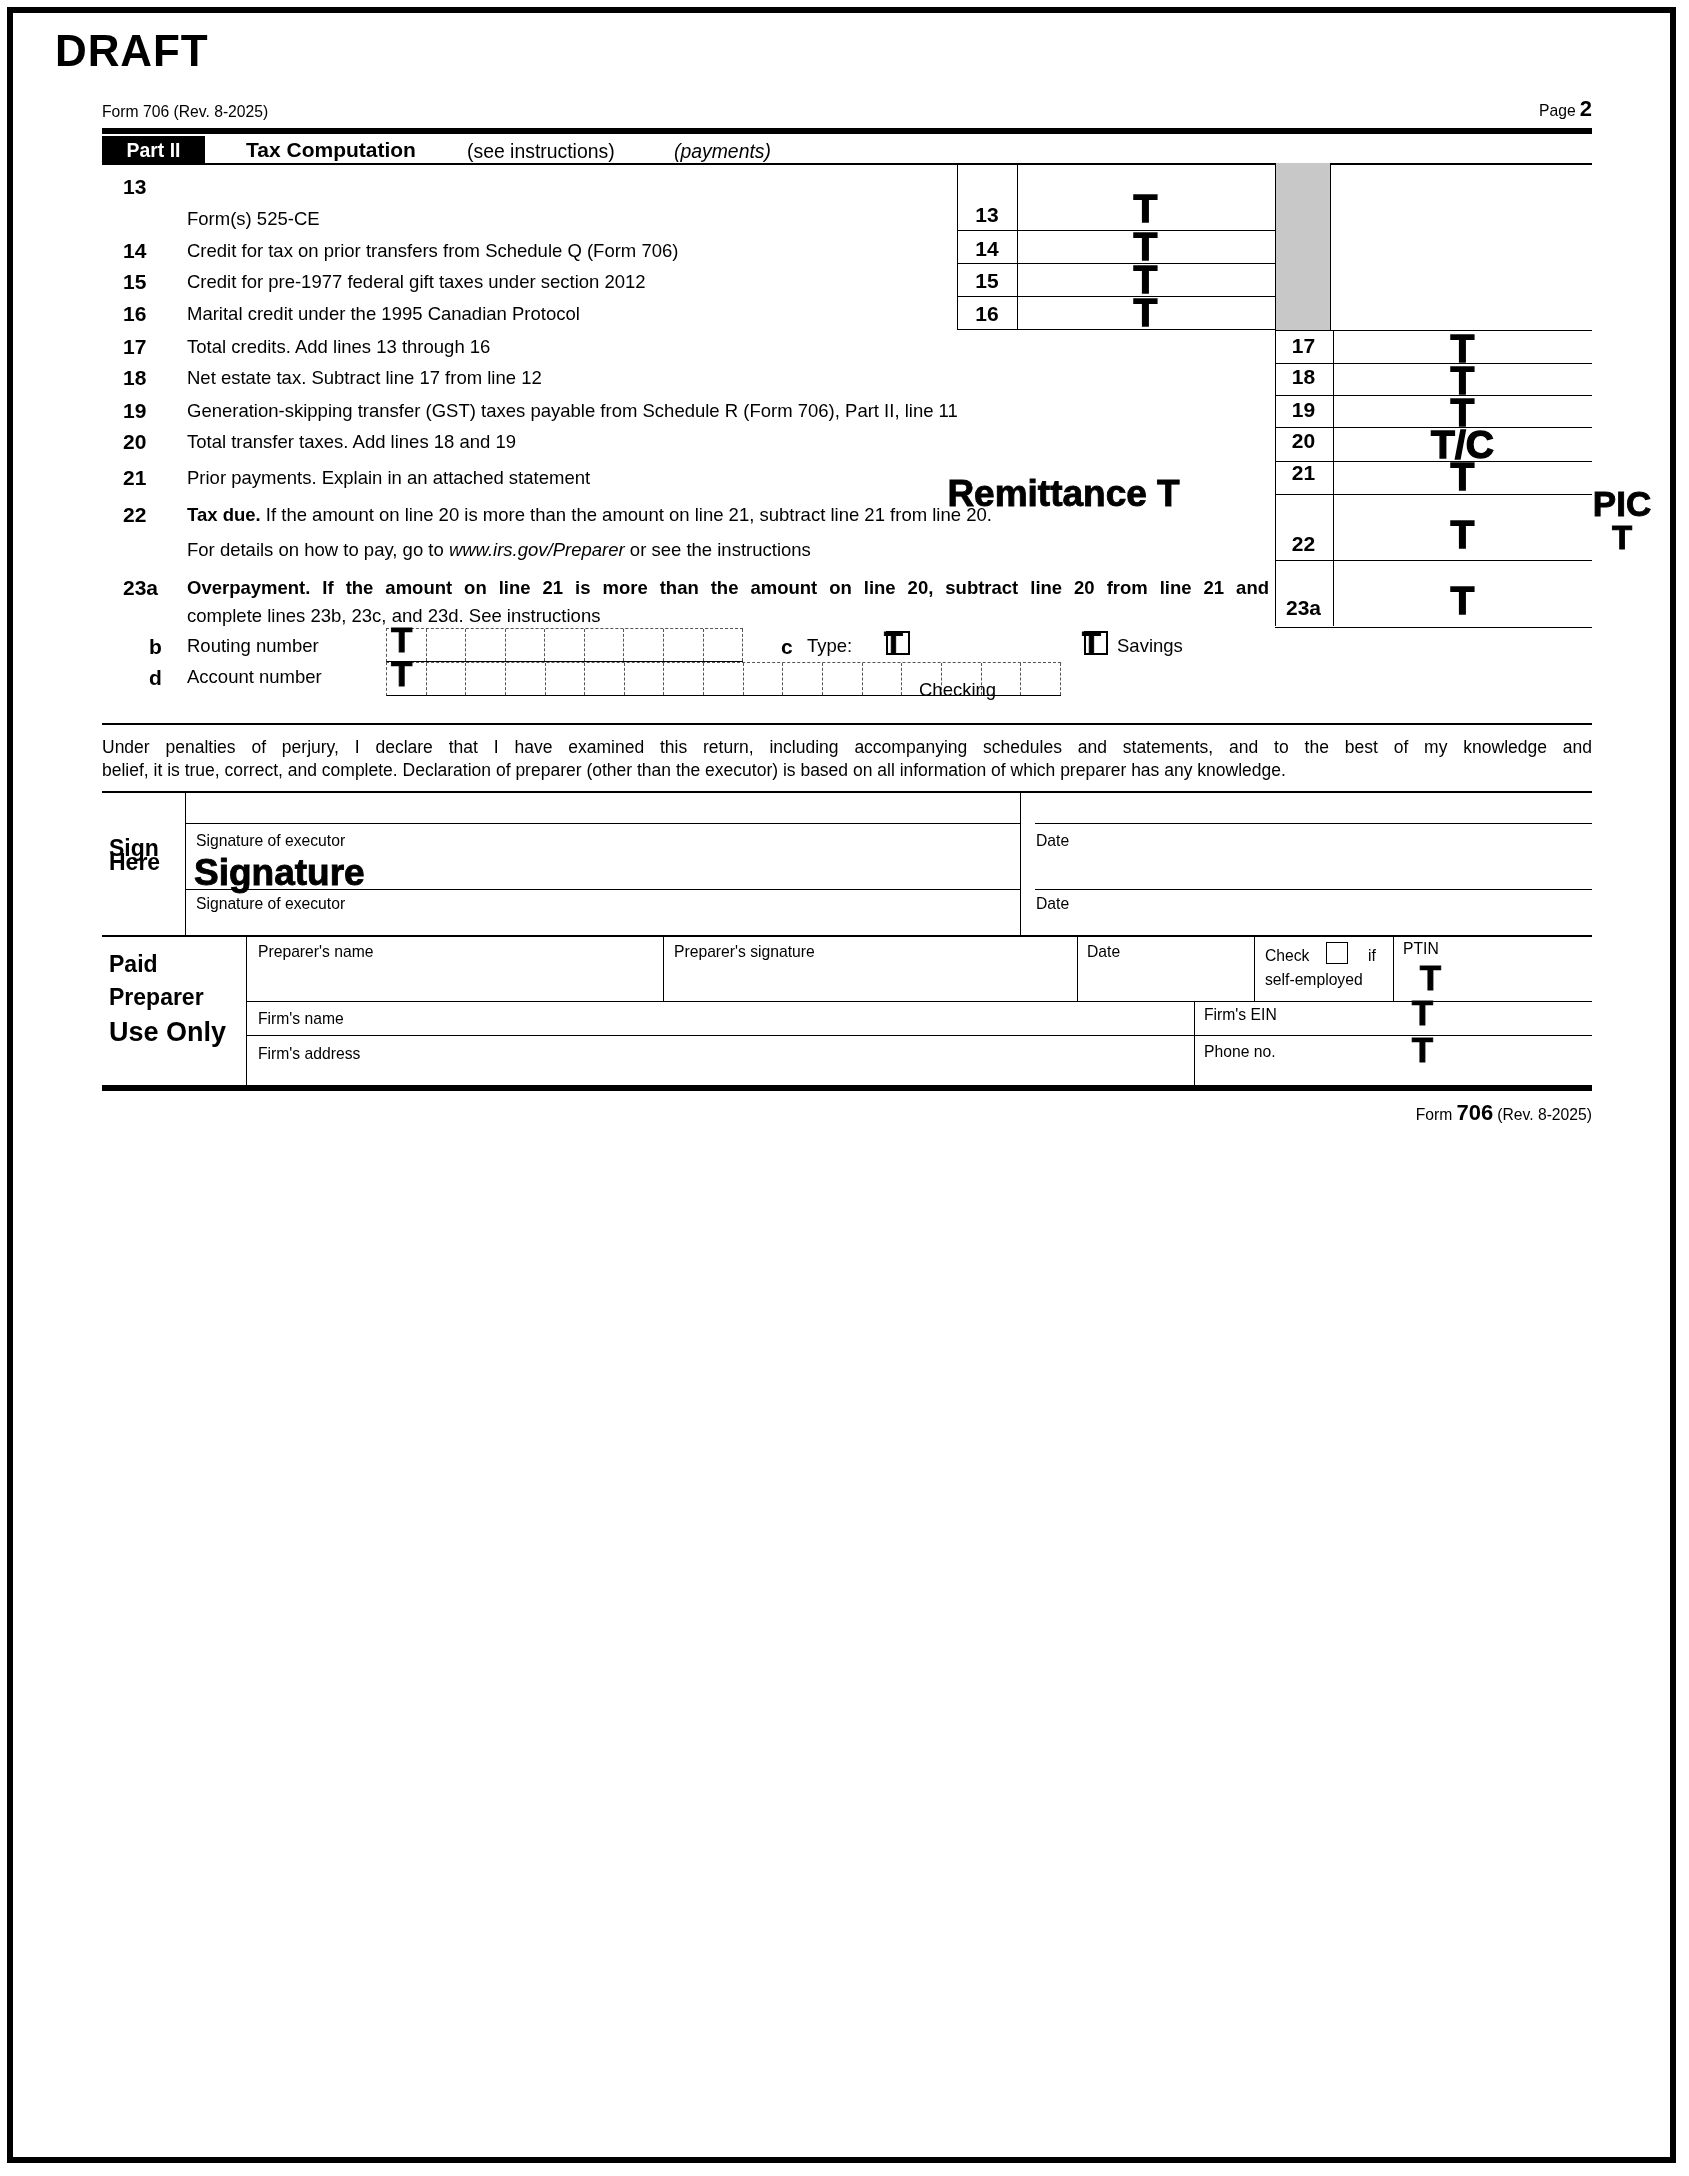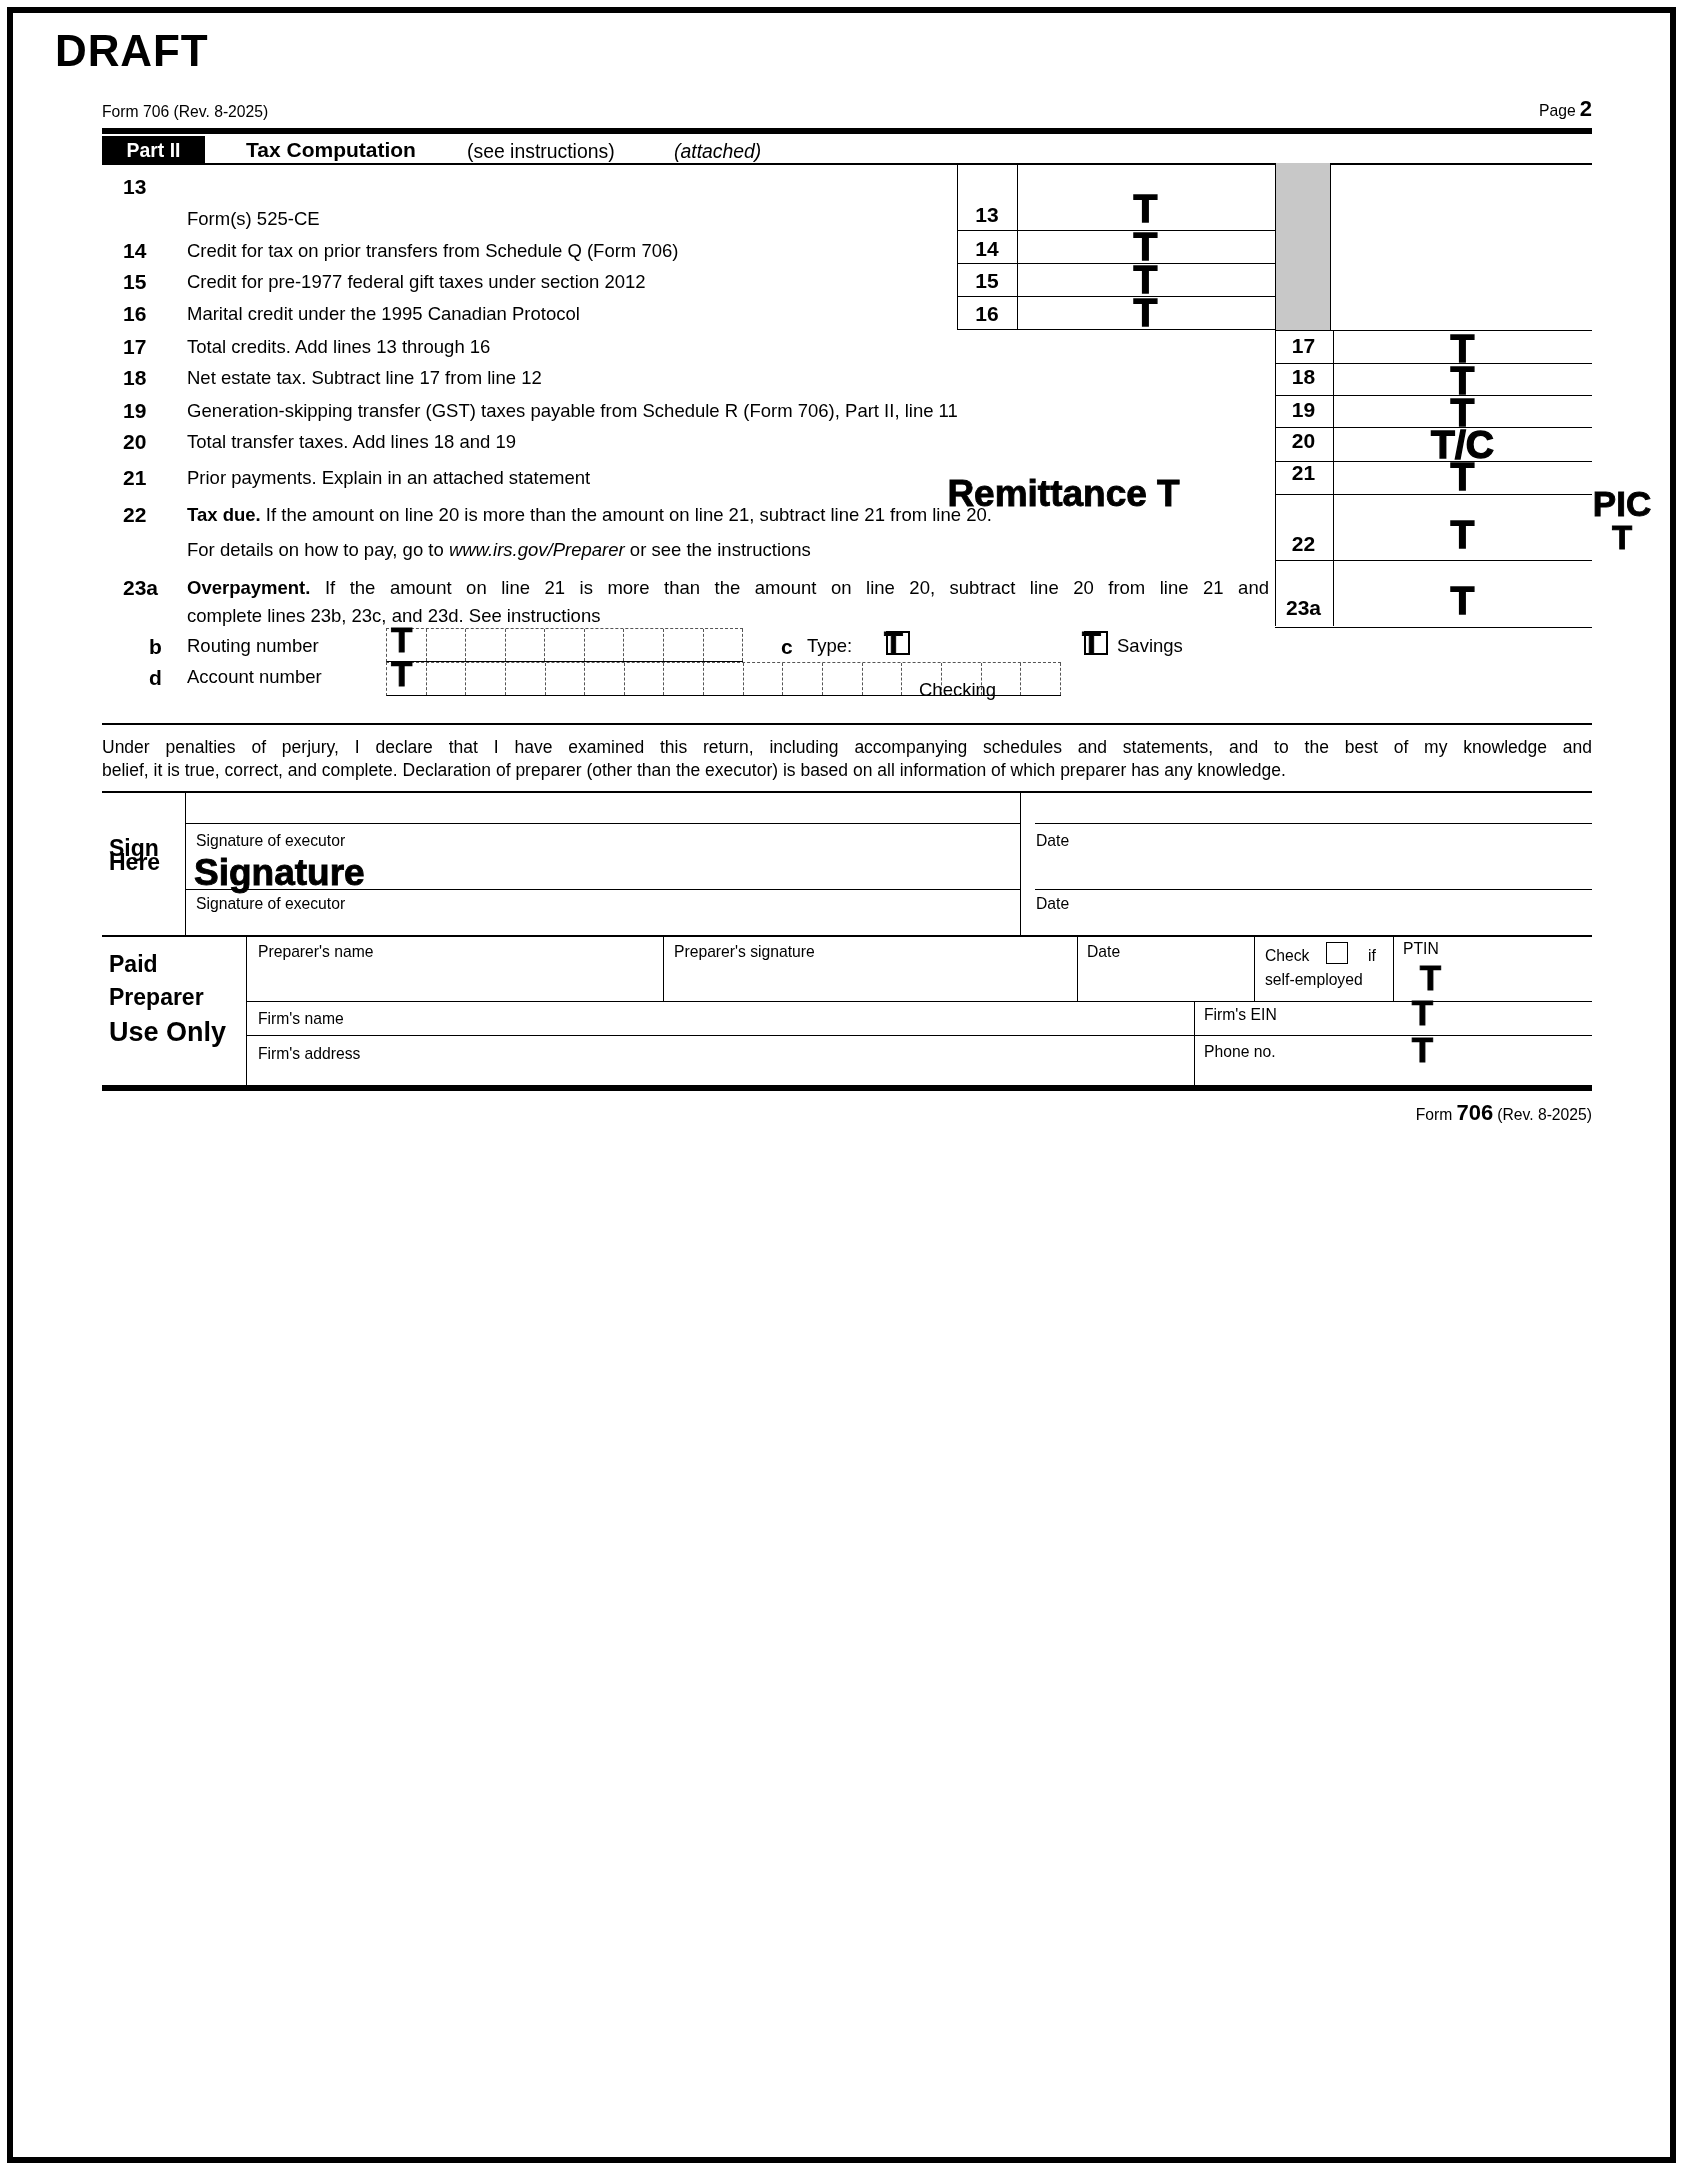--- a/index.html
+++ b/index.html
@@ -45,21 +45,21 @@
   <div class="abs" style="left:102px;top:96px;width:1490px;text-align:right;">
     <span class="hdr-small">Page</span>
     <span class="bignum">2</span>
   </div>
   <div class="abs" style="left:102px;top:128px;width:1490px;height:5.5px;background:#000;"></div>
 
   <div class="part2bar">
     <div class="part2label">Part II</div>
     <span class="abs" style="left:144px;top:0;font-weight:bold;font-size:21px;">Tax Computation</span>
     <span class="abs" style="left:365px;top:1.8px;font-size:19.4px;">(see instructions)</span>
-    <span class="abs" style="left:572px;top:1.8px;font-size:19.4px;font-style:italic;">(attached)</span>
+    <span class="abs" style="left:572px;top:1.8px;font-size:19.4px;font-style:italic;">(payments)</span>
   </div>
 
   <div class="hline" style="left:102px;top:163px;width:1490px;height:1.8px;"></div>
 
   <div class="num" style="left:123px;top:175px;">13</div>
   <div class="row" style="top:207px;left:187px;width:763px;">
     <span>Form(s) 525-CE</span>
     <span class="leader"></span>
   </div>
 
@@ -136,21 +136,21 @@
   <div class="row" style="top:503px;left:187px;width:1082px;">
     <span><b>Tax due.</b><span> If the amount on line 20 is more than the amount on line 21, subtract line 21 from line 20.</span></span>
   </div>
   <div class="row" style="top:538px;left:187px;width:1082px;">
     <span><span>For details on how to pay, go to </span><i>www.irs.gov/Preparer</i><span> or see the instructions</span></span>
     <span class="leader"></span>
   </div>
 
   <div class="num" style="left:123px;top:576px;">23a</div>
   <div class="row" style="top:576px;left:187px;width:1082px;">
-    <span class="just" style="width:100%;"><b>Overpayment.</b><span> If the amount on line 21 is more than the amount on line 20, subtract line 20 from line 21 and</span></span>
+    <span class="just" style="width:100%;font-weight:bold;"><b>Overpayment.</b><span> If the amount on line 21 is more than the amount on line 20, subtract line 20 from line 21 and</span></span>
   </div>
   <div class="row" style="top:604px;left:187px;width:1082px;">
     <span>complete lines 23b, 23c, and 23d. See instructions</span>
     <span class="leader"></span>
   </div>
 
   <div class="vline" style="left:1275px;top:330px;height:296px;"></div>
   <div class="vline" style="left:1333px;top:330px;height:296px;"></div>
   <div class="hline" style="left:1275px;top:330px;width:317px;"></div>
   <div class="hline" style="left:1275px;top:363px;width:317px;"></div>

